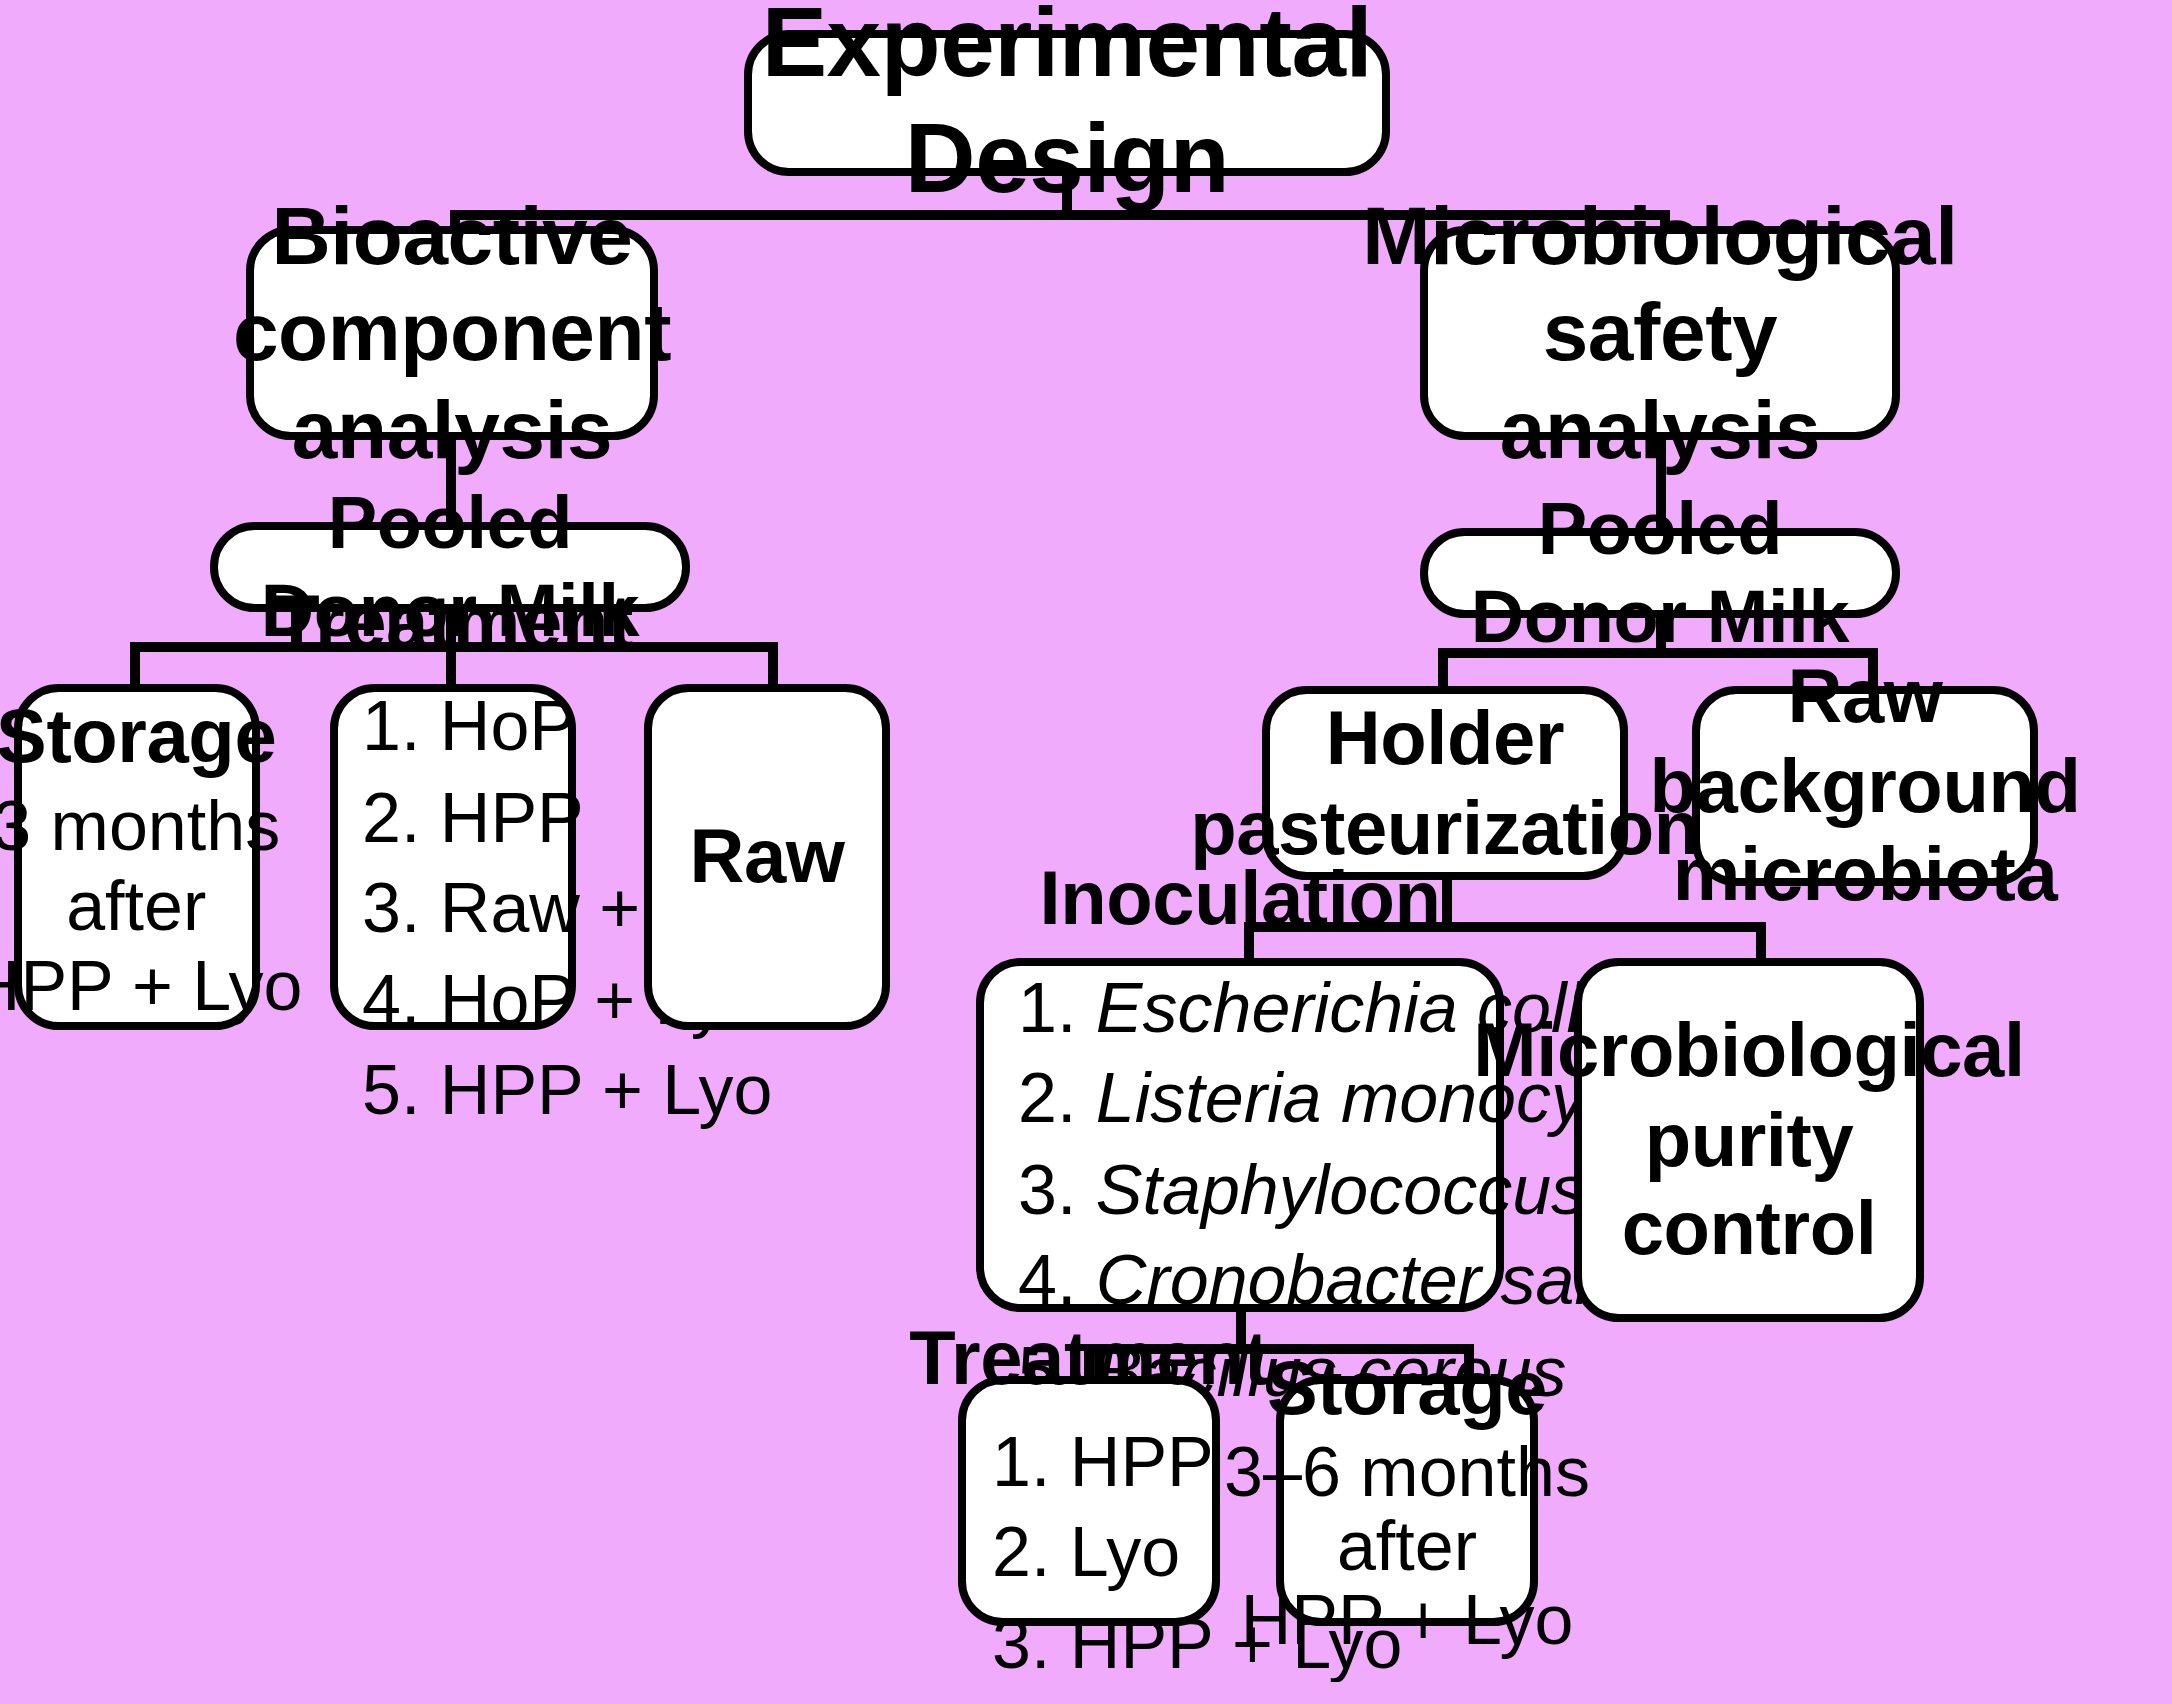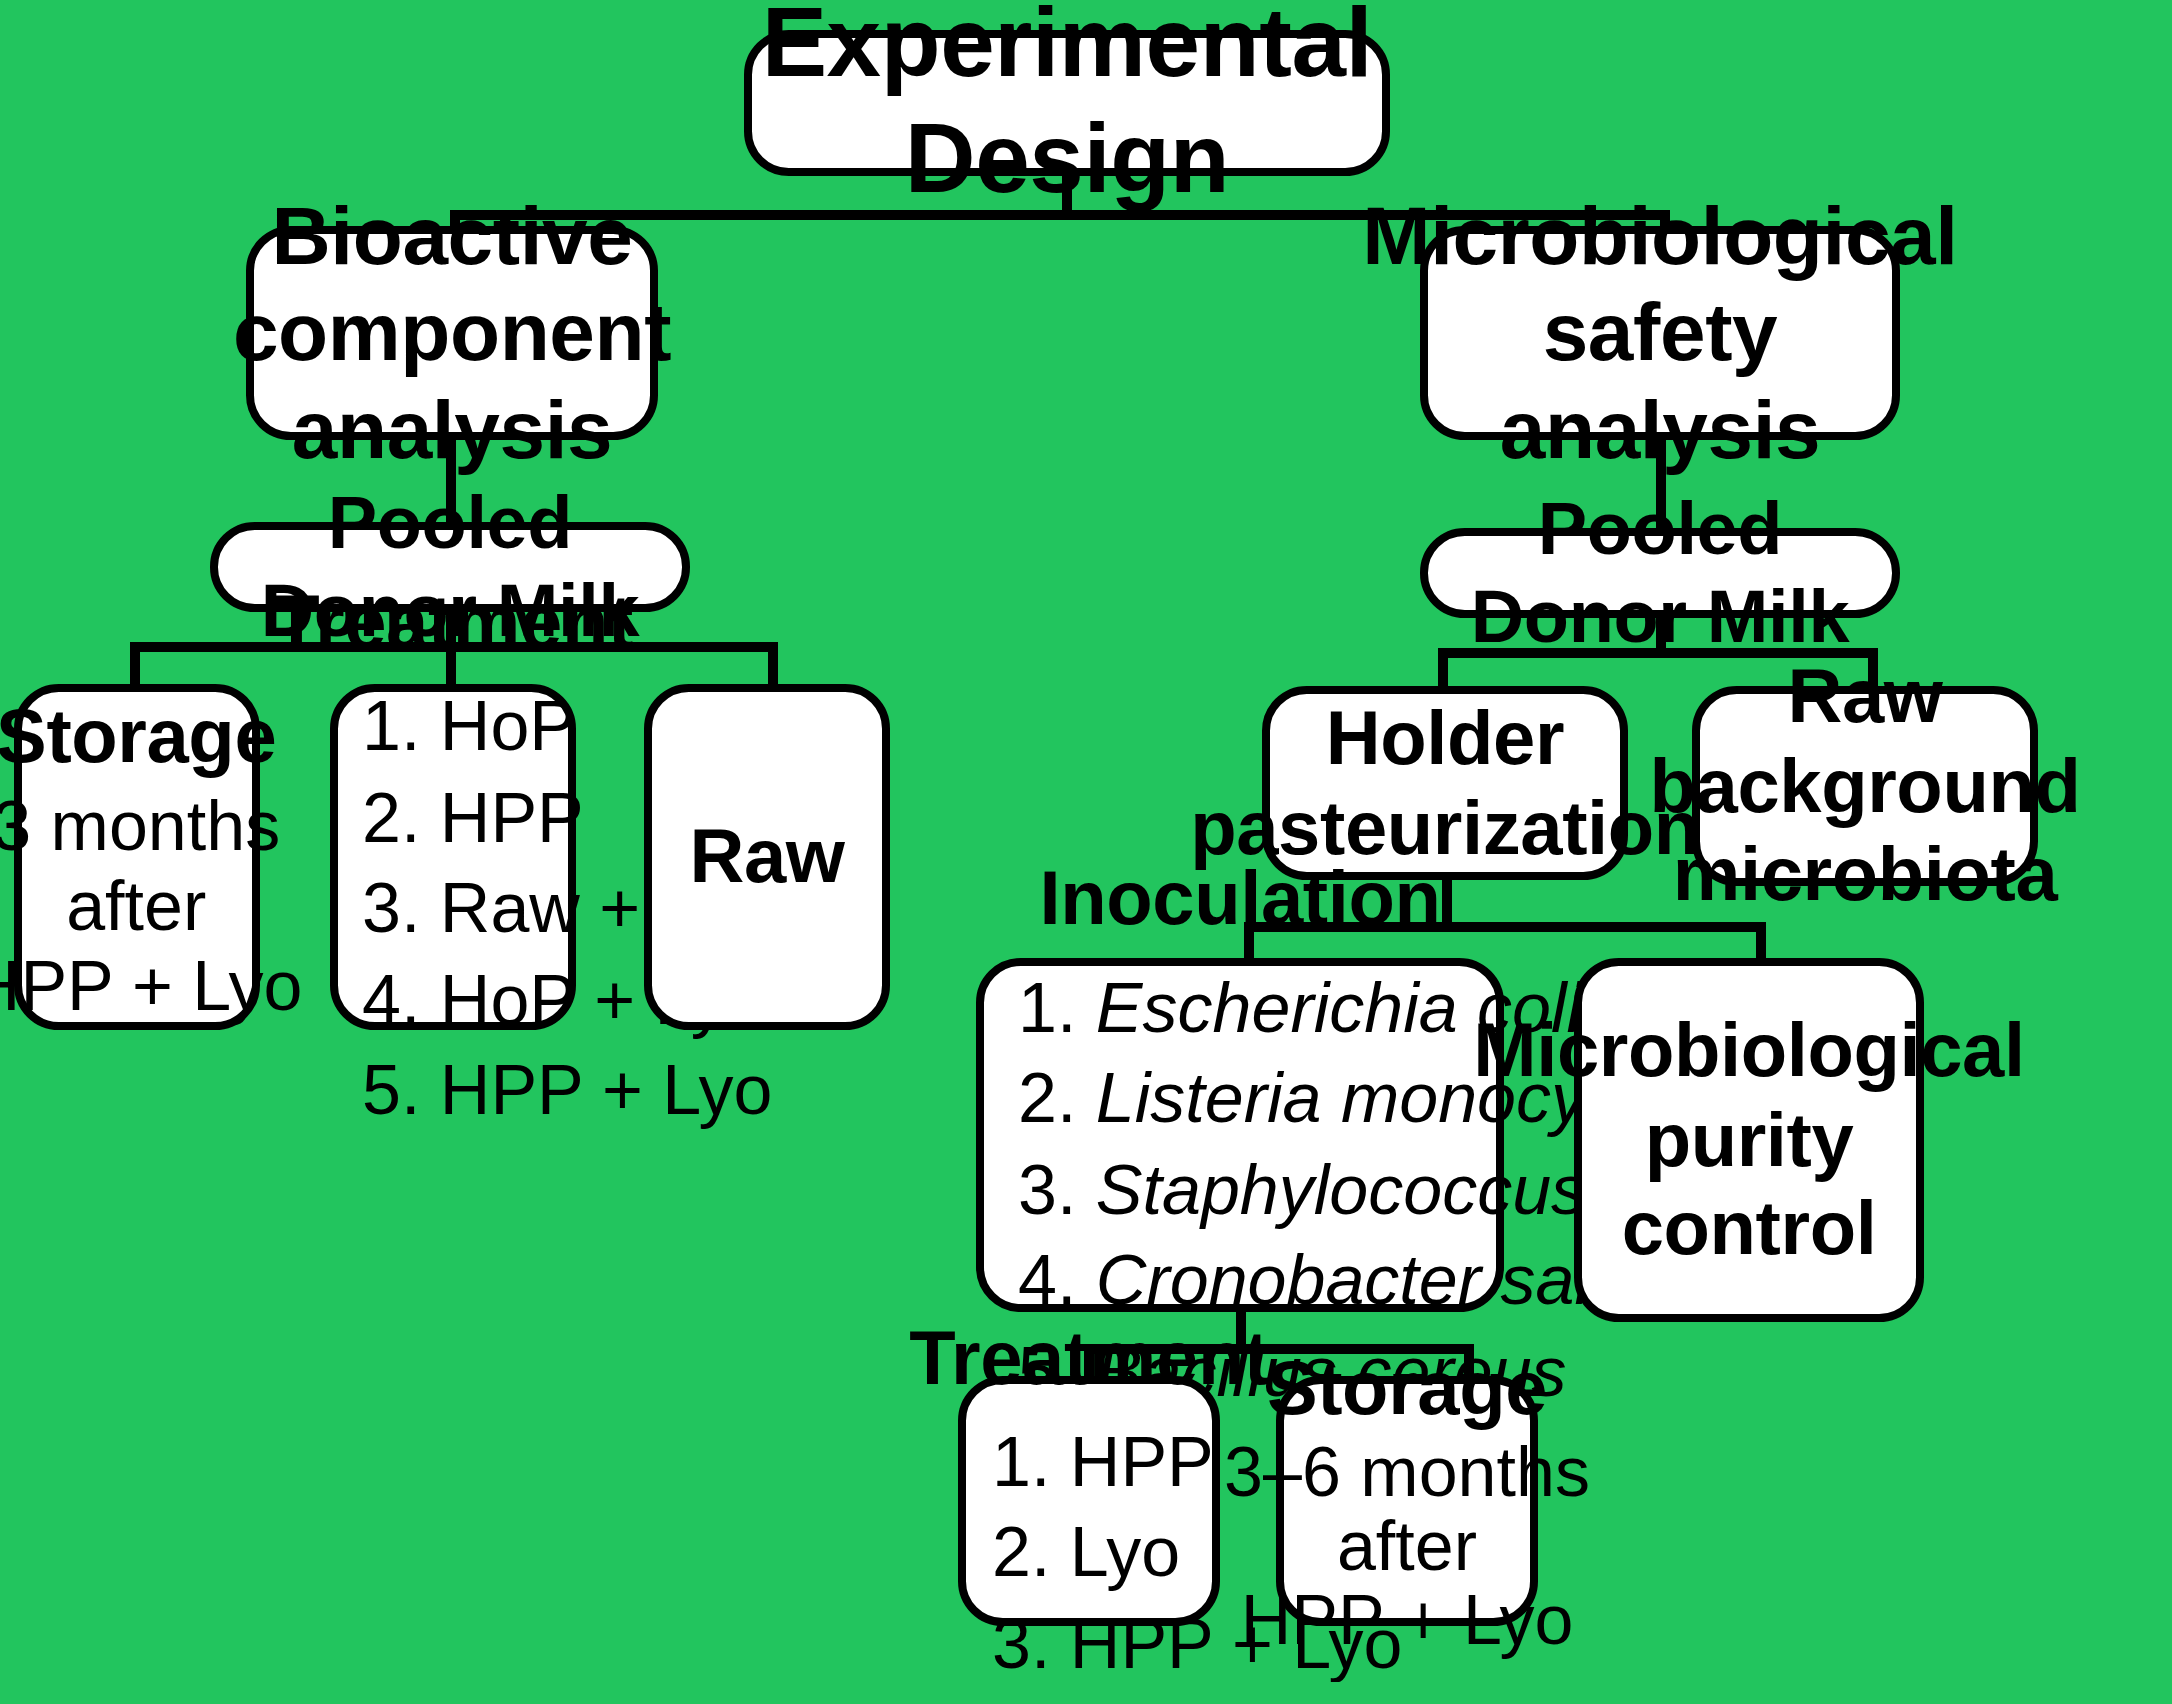--- a/index.html
+++ b/index.html
@@ -4,21 +4,21 @@
 <style>
   html, body {
     margin: 0;
     padding: 0;
     background: #ffffff;
   }
   #canvas {
     position: relative;
     width: 2172px;
     height: 1705px;
-    background: #22c55e;
+    background: #f0abfc;
     font-family: "Liberation Sans", sans-serif;
     color: #000000;
     overflow: hidden;
   }
   
   .line {
     position: absolute;
     background: #000000;
   }
   .line.v { width: 4.6px; }

